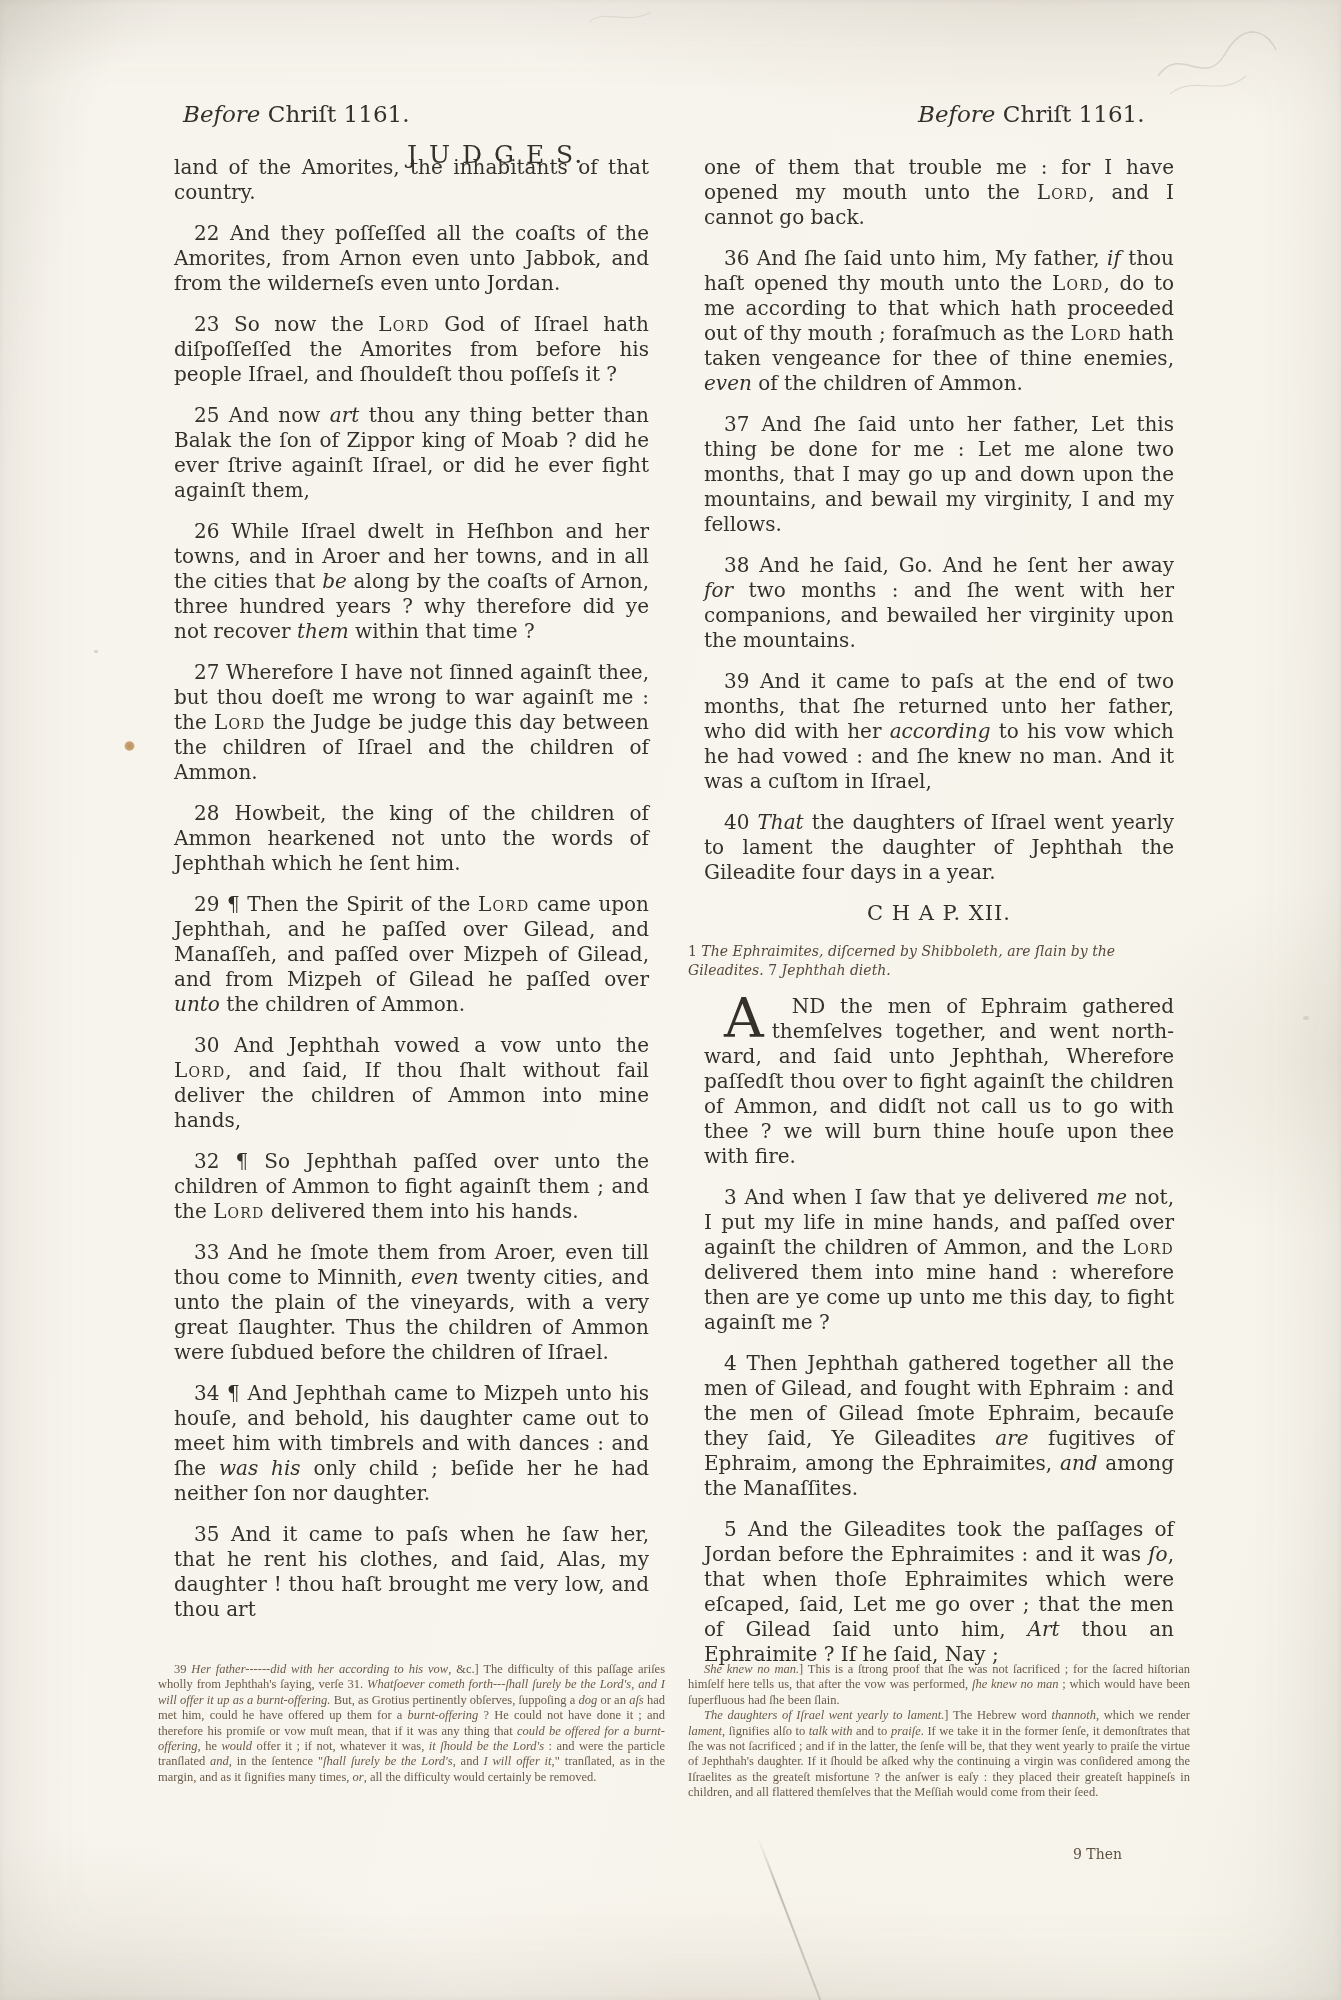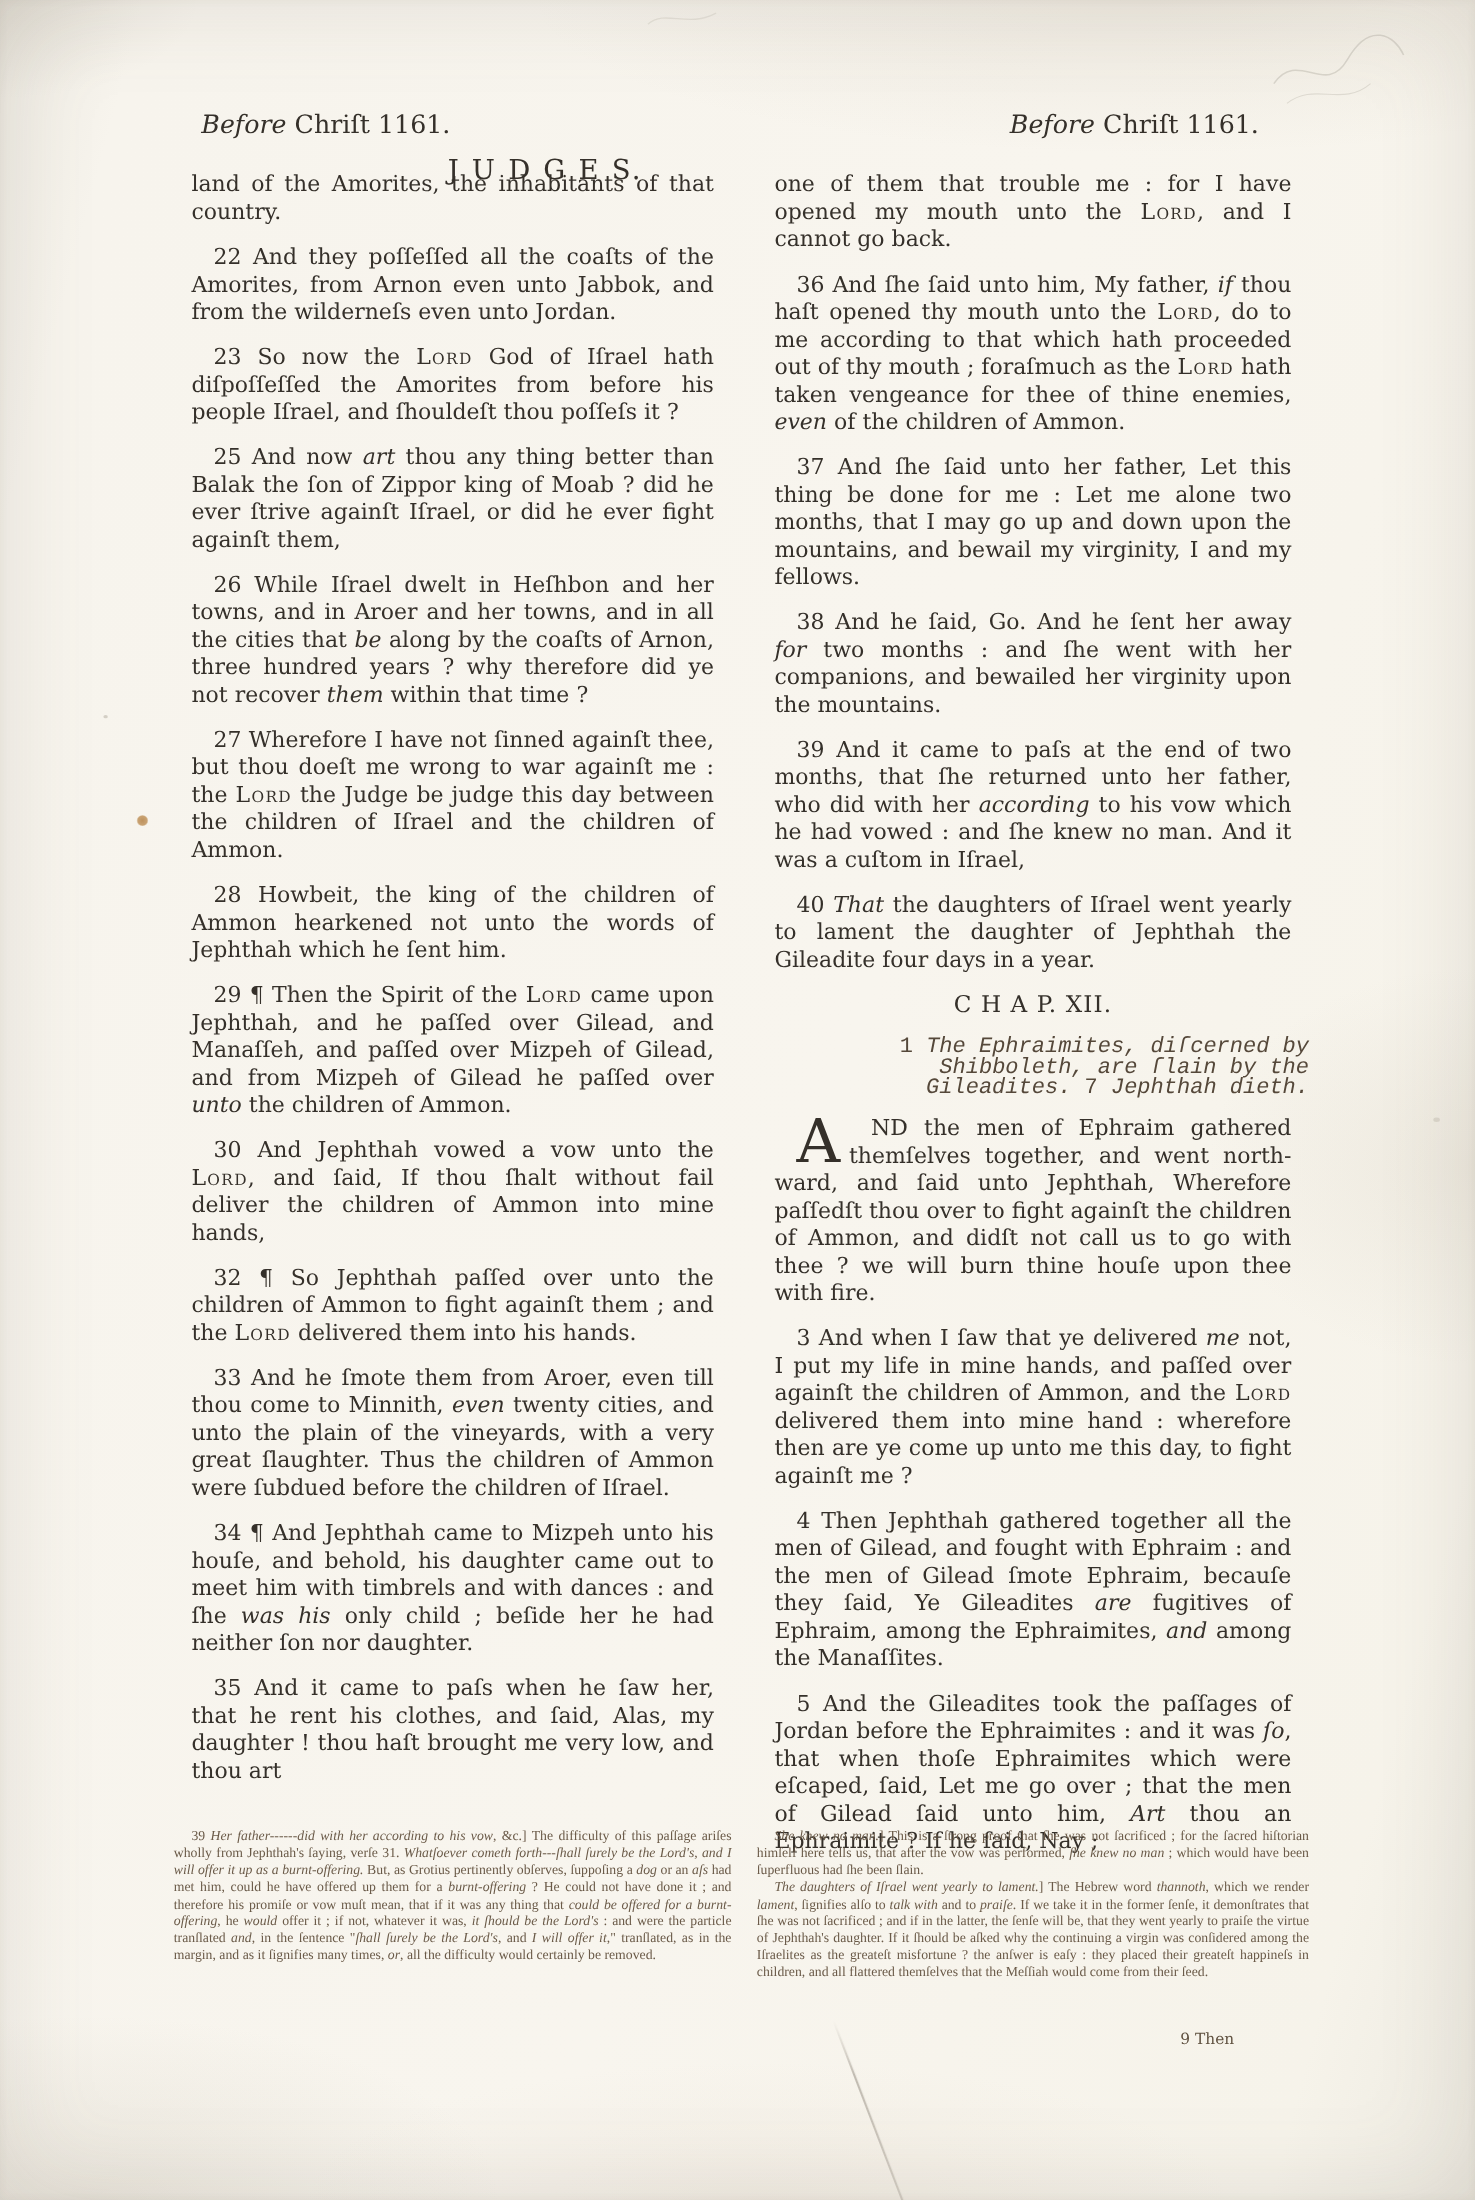--- a/index.html
+++ b/index.html
@@ -27,21 +27,21 @@
   .col-left { left:158px; width:507px; }
   .col-right { left:688px; width:502px; }
   .col p { margin:16px; }
   p.verse { text-indent:20px; }
   p.cont { text-indent:0; }
   .sc { font-variant:small-caps; letter-spacing:1.2px; }
   i { font-style:italic; }
   .faded { color:#84715a; }
 
   .chap-head { margin-top:34px; text-align:center; text-indent:0; font-size:21px; letter-spacing:1px; }
-  .chap-sum { margin-top:12px; font-size:20px; line-height:19px; text-align:right; text-indent:0; color:#55483a;font-family:Liberation Mono, monospace; }
+  .chap-sum { margin-top:12px; font-size:14px; line-height:19px; text-align:left; text-indent:0; color:#55483a; }
   .verse1 { margin-top:14px !important; text-indent:0; }
   .dropcap { float:left; font-size:55px; line-height:46px; padding:1px 8px 0 0; }
 
   .foot { position:absolute; top:1662px; font-size:12.5px; line-height:15.4px; color:#6a5a48; text-align:justify;font-family:Liberation Serif, serif; }
   .foot-left { left:158px; width:507px; }
   .foot-right { left:688px; width:502px; }
   .foot p { margin:0; text-indent:16px; }
 
   .catchword { position:absolute; left:1073px; top:1846px; font-size:14px; color:#5f5140; }
 

